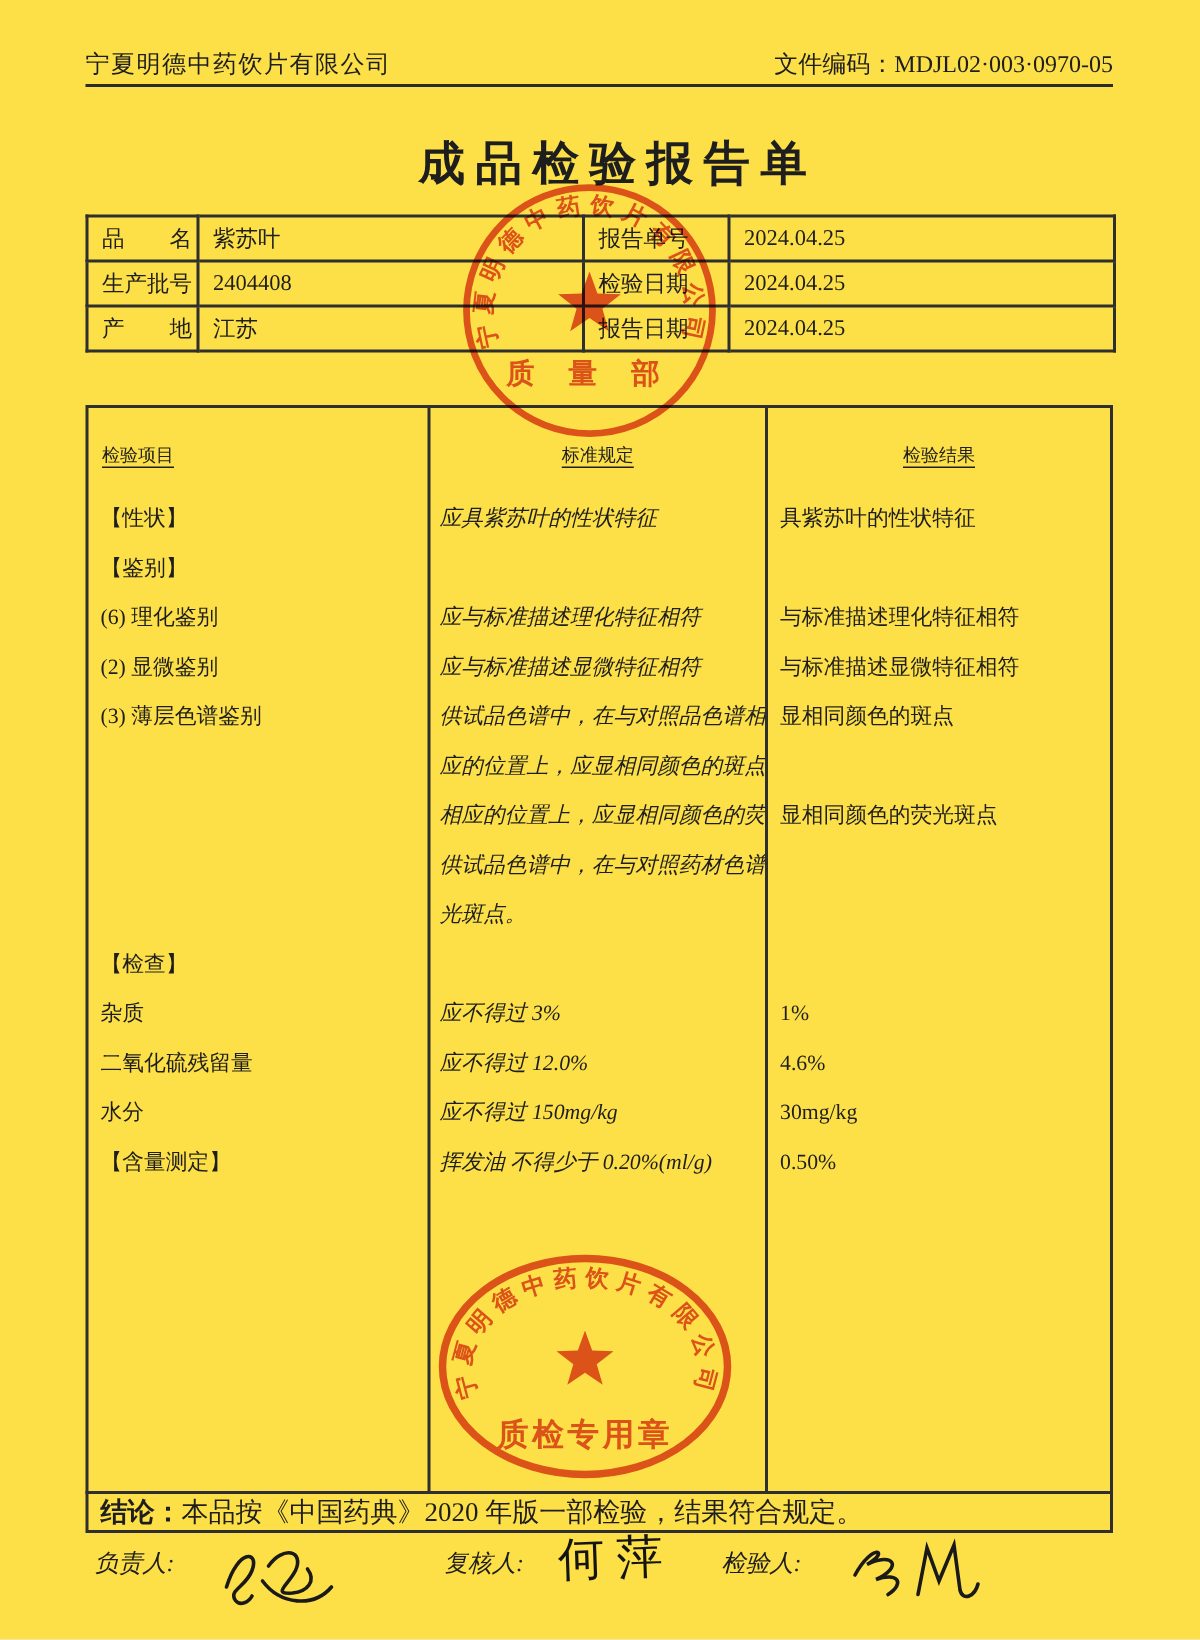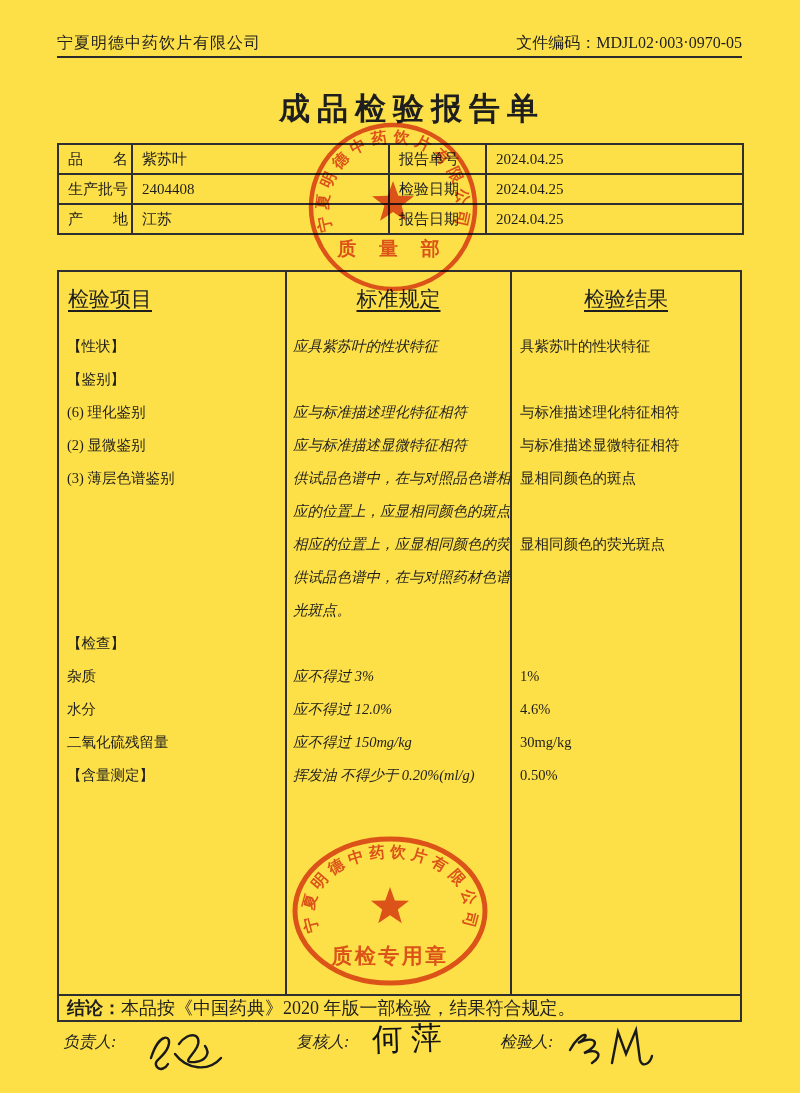--- a/index.html
+++ b/index.html
@@ -18,34 +18,34 @@
   
   table.info{position:absolute;left:57px;top:143px;width:685px;border-collapse:collapse;table-layout:fixed;}
   table.info td{border:2px solid #2f2f2f;height:28px;padding:0 0 0 9px;font-size:15px;vertical-align:middle;}
   
   .main{position:absolute;left:57px;top:270px;width:685px;height:726px;
         border:2px solid #2f2f2f;display:flex;box-sizing:border-box;background:transparent;}
   .col{box-sizing:border-box;}
   .col1{width:226px;}
   .col2{width:227px;border-left:2px solid #2f2f2f;border-right:2px solid #2f2f2f;}
   .col3{flex:1;}
-  .col-header{height:58px;box-sizing:border-box;padding-top:13px;font-size:21px;}
+  .col-header{height:58px;box-sizing:border-box;padding-top:23px;font-size:12px;}
   .col-header span{text-decoration:underline;text-underline-offset:4px;}
   .col1 .col-header{padding-left:9px;}
   .col2 .col-header,.col3 .col-header{text-align:center;}
   .ln{height:33px;line-height:33px;font-size:14.5px;padding-left:8px;white-space:nowrap;overflow:hidden;}
   .col2 .ln{padding-left:6px;font-style:italic;}
   .col3 .ln{padding-left:8px;}
   
   .conclusion{position:absolute;left:57px;top:994px;width:685px;height:28px;box-sizing:border-box;
               border:2px solid #2f2f2f;font-size:18px;line-height:24px;padding-left:8px;white-space:nowrap;}
   .conclusion b{font-weight:bold;}
   
   .sig-label{position:absolute;font-size:16px;top:1032px;font-style:italic;}
-  .sig-resp{left:63px;}  .sig-rev{left:296px;}  .sig-insp{left:500px;}
+  .sig-resp{left:63px;}  .sig-rev{left:296px;}  .sig-insp{left:481px;}
   .sig-svg{position:absolute;}
   .sig-name{position:absolute;left:372px;top:1018px;font-size:31px;letter-spacing:8px;
             transform:rotate(-2deg);color:#141414;}
   
   .stamp{position:absolute;mix-blend-mode:multiply;opacity:.85;}
   .stamp-top{left:307px;top:121px;}
   .stamp-bottom{left:290px;top:835px;}
 </style>
 </head>
 <body>
@@ -94,22 +94,22 @@
       <div class="ln">【鉴别】</div>
       <div class="ln">(6) 理化鉴别</div>
       <div class="ln">(2) 显微鉴别</div>
       <div class="ln">(3) 薄层色谱鉴别</div>
       <div class="ln"></div>
       <div class="ln"></div>
       <div class="ln"></div>
       <div class="ln"></div>
       <div class="ln">【检查】</div>
       <div class="ln">杂质</div>
+      <div class="ln">二氧化硫残留量</div>
       <div class="ln">水分</div>
-      <div class="ln">二氧化硫残留量</div>
       <div class="ln">【含量测定】</div>
     </div>
     <div class="col col2">
       <div class="col-header"><span>标准规定</span></div>
       <div class="ln">应具紫苏叶的性状特征</div>
       <div class="ln"></div>
       <div class="ln">应与标准描述理化特征相符</div>
       <div class="ln">应与标准描述显微特征相符</div>
       <div class="ln">供试品色谱中，在与对照品色谱相</div>
       <div class="ln">应的位置上，应显相同颜色的斑点</div>

